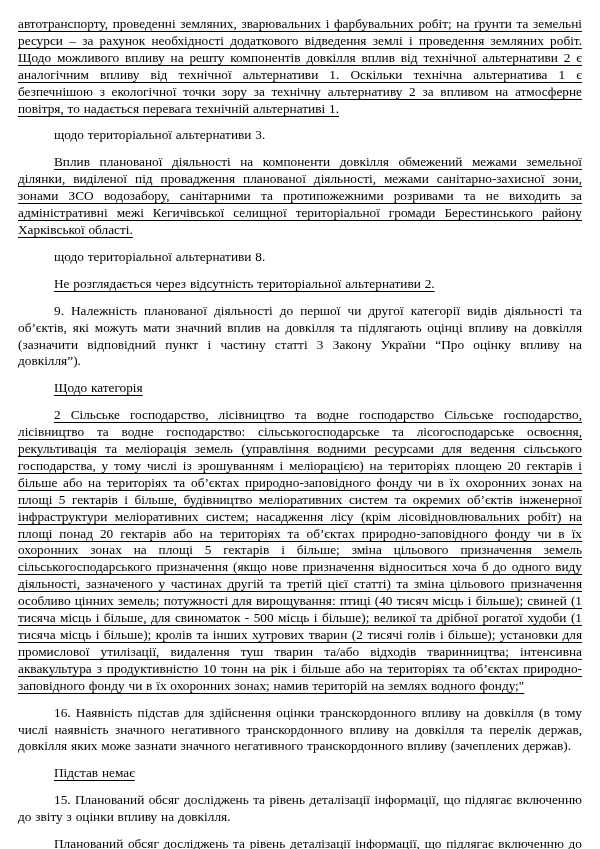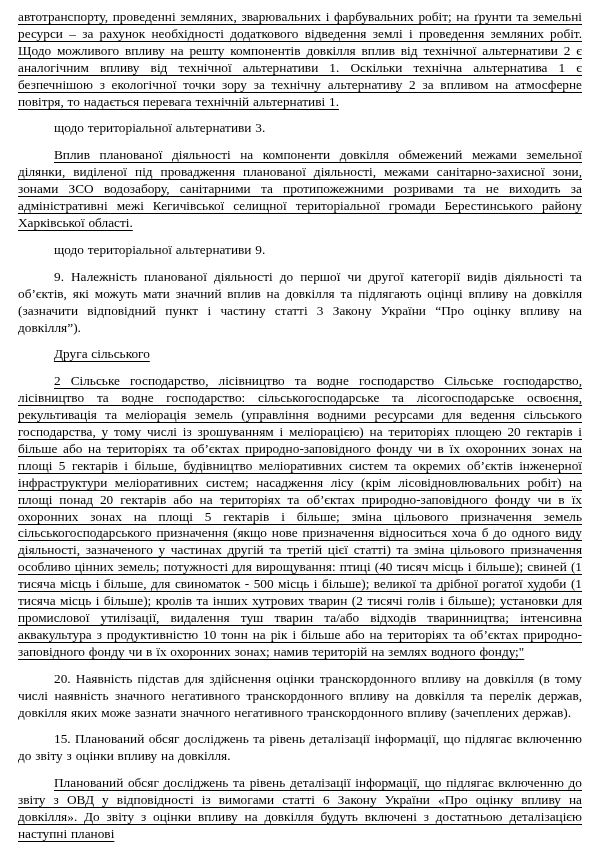--- a/index.html
+++ b/index.html
@@ -6,21 +6,21 @@
     margin: 0;
     padding: 0;
     background: #ffffff;
   }
   .page {
     position: relative;
     width: 600px;
     height: 849px;
     background: #ffffff;
     box-sizing: border-box;
-    padding: 9px 18px 0 18px;
+    padding: 16px 18px 0 18px;
     overflow: hidden;
     font-family: "Liberation Serif", "DejaVu Serif", serif;
     color: #000000;
   }
   p.para {
     margin: 0 0 10px 0;
     font-size: 13.3px;
     line-height: 16.9px;
     text-align: justify;
     color: #000000;
@@ -35,20 +35,22 @@
     text-underline-offset: 2.5px;
   }
 </style>
 </head>
 <body>
 
 <div class="page">
   <p class="para u">автотранспорту, проведенні земляних, зварювальних і фарбувальних робіт; на ґрунти та земельні ресурси – за рахунок необхідності додаткового відведення землі і проведення земляних робіт. Щодо можливого впливу на решту компонентів довкілля вплив від технічної альтернативи 2 є аналогічним впливу від технічної альтернативи 1. Оскільки технічна альтернатива 1 є безпечнішою з екологічної точки зору за технічну альтернативу 2 за впливом на атмосферне повітря, то надається перевага технічній альтернативі 1.</p>
   <p class="para ind">щодо територіальної альтернативи 3.</p>
   <p class="para u ind">Вплив планованої діяльності на компоненти довкілля обмежений межами земельної ділянки, виділеної під провадження планованої діяльності, межами санітарно-захисної зони, зонами ЗСО водозабору, санітарними та протипожежними розривами та не виходить за адміністративні межі Кегичівської селищної територіальної громади Берестинського району Харківської області.</p>
-  <p class="para ind">щодо територіальної альтернативи 9.</p>
+  <p class="para ind">щодо територіальної альтернативи 8.</p>
+  <p class="para u ind">Не розглядається через відсутність територіальної альтернативи 2.</p>
   <p class="para ind">9. Належність планованої діяльності до першої чи другої категорії видів діяльності та об’єктів, які можуть мати значний вплив на довкілля та підлягають оцінці впливу на довкілля (зазначити відповідний пункт і частину статті 3 Закону України “Про оцінку впливу на довкілля”).</p>
-  <p class="para u ind">Друга сільського</p>
+  <p class="para u ind">Щодо категорія</p>
   <p class="para u ind">2 Сільське господарство, лісівництво та водне господарство Сільське господарство, лісівництво та водне господарство: сільськогосподарське та лісогосподарське освоєння, рекультивація та меліорація земель (управління водними ресурсами для ведення сільського господарства, у тому числі із зрошуванням і меліорацією) на територіях площею 20 гектарів і більше або на територіях та об’єктах природно-заповідного фонду чи в їх охоронних зонах на площі 5 гектарів і більше, будівництво меліоративних систем та окремих об’єктів інженерної інфраструктури меліоративних систем; насадження лісу (крім лісовідновлювальних робіт) на площі понад 20 гектарів або на територіях та об’єктах природно-заповідного фонду чи в їх охоронних зонах на площі 5 гектарів і більше; зміна цільового призначення земель сільськогосподарського призначення (якщо нове призначення відноситься хоча б до одного виду діяльності, зазначеного у частинах другій та третій цієї статті) та зміна цільового призначення особливо цінних земель; потужності для вирощування: птиці (40 тисяч місць і більше); свиней (1 тисяча місць і більше, для свиноматок - 500 місць і більше); великої та дрібної рогатої худоби (1 тисяча місць і більше); кролів та інших хутрових тварин (2 тисячі голів і більше); установки для промислової утилізації, видалення туш тварин та/або відходів тваринництва; інтенсивна аквакультура з продуктивністю 10 тонн на рік і більше або на територіях та об’єктах природно-заповідного фонду чи в їх охоронних зонах; намив територій на землях водного фонду;"</p>
-  <p class="para ind">20. Наявність підстав для здійснення оцінки транскордонного впливу на довкілля (в тому числі наявність значного негативного транскордонного впливу на довкілля та перелік держав, довкілля яких може зазнати значного негативного транскордонного впливу (зачеплених держав).</p>
+  <p class="para ind">16. Наявність підстав для здійснення оцінки транскордонного впливу на довкілля (в тому числі наявність значного негативного транскордонного впливу на довкілля та перелік держав, довкілля яких може зазнати значного негативного транскордонного впливу (зачеплених держав).</p>
+  <p class="para u ind">Підстав немає</p>
   <p class="para ind">15. Планований обсяг досліджень та рівень деталізації інформації, що підлягає включенню до звіту з оцінки впливу на довкілля.</p>
   <p class="para u ind">Планований обсяг досліджень та рівень деталізації інформації, що підлягає включенню до звіту з ОВД у відповідності із вимогами статті 6 Закону України «Про оцінку впливу на довкілля». До звіту з оцінки впливу на довкілля будуть включені з достатньою деталізацією наступні планові</p>
 </div>
 
 </body></html>

